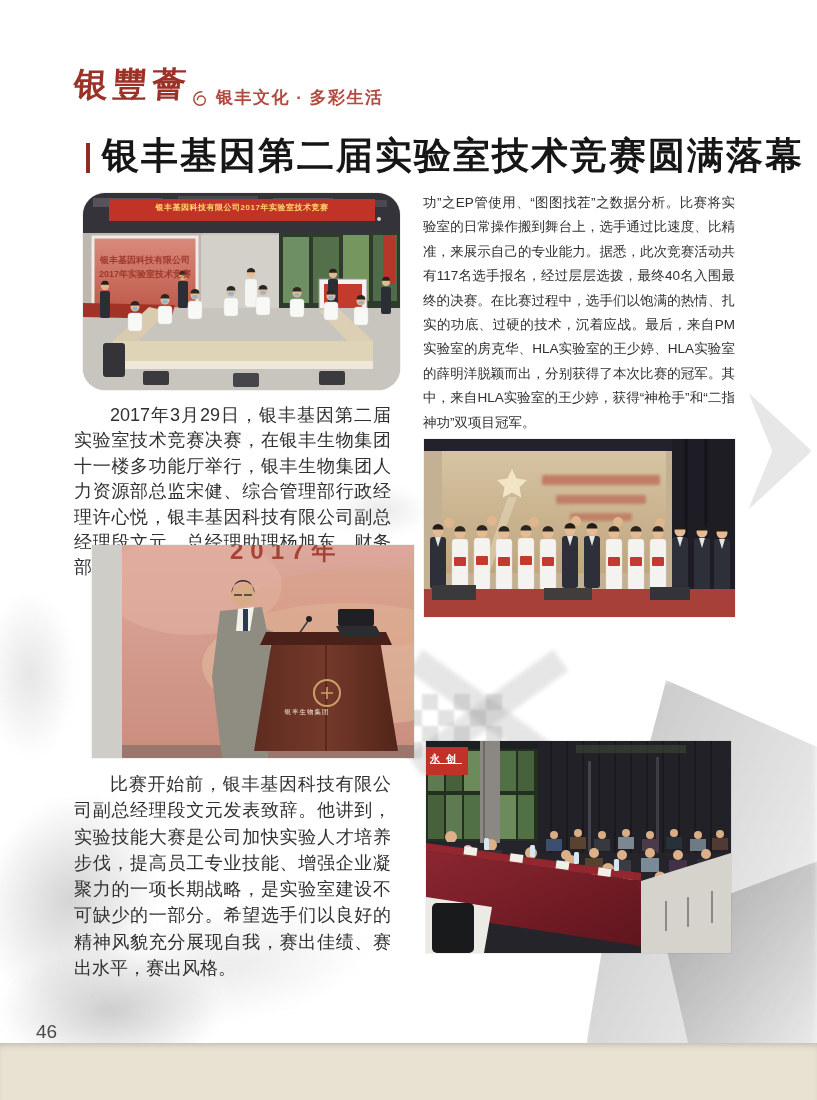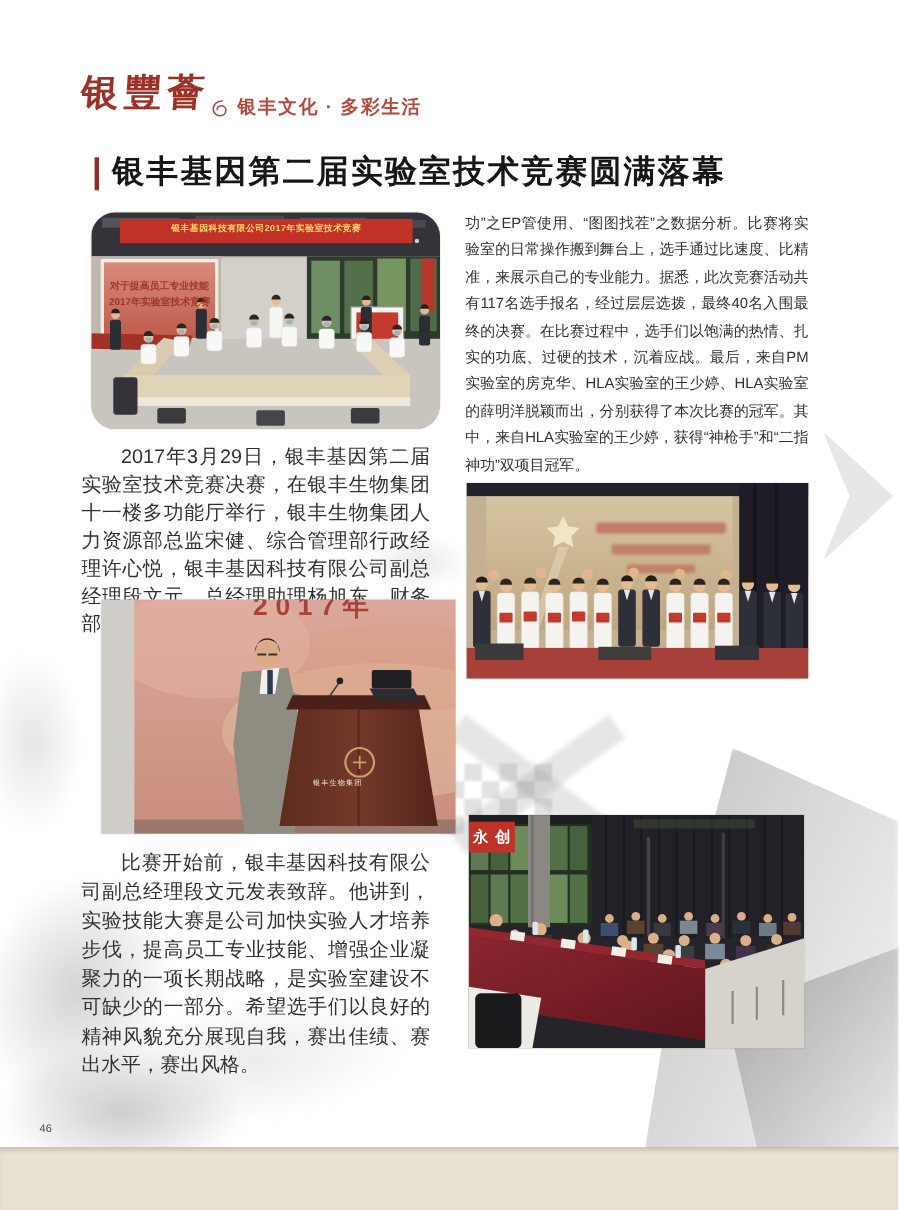--- a/index.html
+++ b/index.html
@@ -44,21 +44,21 @@
        box-shadow:inset 0 5px 7px -4px rgba(0,0,0,.22);}
   
   .logo{position:absolute;left:74px;top:64px;font-family:"DejaVu Serif","Liberation Serif",serif;
        font-weight:700;font-size:34px;line-height:40px;color:#9c3127;letter-spacing:5px;
        transform:skewX(-4deg);}
   .swirl{position:absolute;left:192px;top:90px;}
   .tagline{position:absolute;left:216px;top:86px;font-size:17px;font-weight:600;
        color:#b24a3e;letter-spacing:1.5px;text-align:center;}
   
   .tbar{position:absolute;left:86px;top:143px;width:4px;height:30px;background:#8e2b22;}
-  .title{position:absolute;left:102px;top:136px;margin:0;font-size:29px;line-height:40px;
+  .title{position:absolute;left:102px;top:136px;margin:0;font-size:37px;line-height:40px;
        font-weight:900;letter-spacing:2px;color:#161616;white-space:nowrap;}
   
   .para{position:absolute;text-align:justify;color:#303030;}
   .lcol{left:74px;width:317px;font-size:18px;}
   .rcol{left:423px;width:312px;font-size:13.5px;}
   .para p{margin:0;text-indent:2em;}
   .para p.cont{text-indent:0;}
   .lh1{line-height:25.4px;}
   .lh2{line-height:26.3px;}
   .lh3{line-height:24.4px;}
@@ -70,23 +70,23 @@
   .ph4{left:426px;top:741px;width:305px;height:212px;}
   .ov{position:absolute;white-space:nowrap;}
   .p1-banner{left:28px;top:9px;width:262px;text-align:center;color:#ffd76b;font-size:8px;
        letter-spacing:.5px;font-weight:700;}
   .p1-screen{left:14px;top:60px;width:96px;text-align:center;color:rgba(150,46,32,.85);
        font-size:9px;line-height:14px;font-weight:700;white-space:normal;}
   .p2-screen{left:138px;top:-10px;color:rgba(150,43,30,.8);font-size:24px;font-weight:800;
        letter-spacing:7px;}
   .p2-podium{left:172px;top:163px;width:86px;text-align:center;color:#f3ead6;font-size:6.5px;
        letter-spacing:1px;}
-  .p4-banner{left:4px;top:11px;color:#ffffff;font-size:14px;font-weight:700;letter-spacing:6px;}
-  
-  .pagenum{position:absolute;left:36px;top:1021px;font-size:10px;color:#4a4a4a;}
+  .p4-banner{left:4px;top:11px;color:#ffffff;font-size:10px;font-weight:700;letter-spacing:6px;text-decoration:underline;}
+  
+  .pagenum{position:absolute;left:36px;top:1021px;font-size:19px;color:#4a4a4a;}
 </style>
 </head>
 <body>
 
 <div class="page">
 
   <div>
     <div class="wm wm1"></div>
     <div class="wm wm2"></div>
     <div class="wm wm3"></div>
@@ -191,21 +191,21 @@
       <use href="#a-sit" x="248" y="111"></use>
       <use href="#a-sit" x="278" y="116"></use>
 
       <rect x="60" y="178" width="26" height="14" rx="2" fill="#3b3b3f"></rect>
       <rect x="150" y="180" width="26" height="14" rx="2" fill="#46464a"></rect>
       <rect x="236" y="178" width="26" height="14" rx="2" fill="#3b3b3f"></rect>
       <rect x="20" y="150" width="22" height="34" rx="3" fill="#333338"></rect>
     </svg>
     <div class="ov p1-banner">银丰基因科技有限公司2017年实验室技术竞赛</div>
     <div class="ov p1-screen">
-      <div>对于提高员工专业技能</div>
+      <div>银丰基因科技有限公司</div>
       <div>2017年实验室技术竞赛</div>
     </div>
   </div>
 
   <div class="para lcol lh1" style="top:403px">
     <p>2017年3月29日，银丰基因第二届实验室技术竞赛决赛，在银丰生物集团十一楼多功能厅举行，银丰生物集团人力资源部总监宋健、综合管理部行政经理许心悦，银丰基因科技有限公司副总经理段文元、总经理助理杨旭东、财务部经理王征莅临比赛现场。</p>
   </div>
 
   <div class="photo ph2">
     <svg width="317" height="213" viewBox="0 0 317 213">

